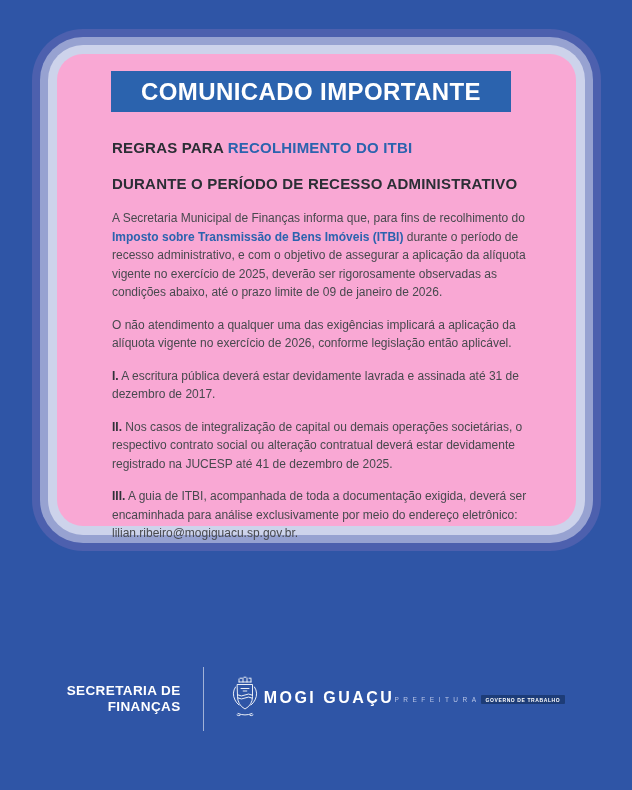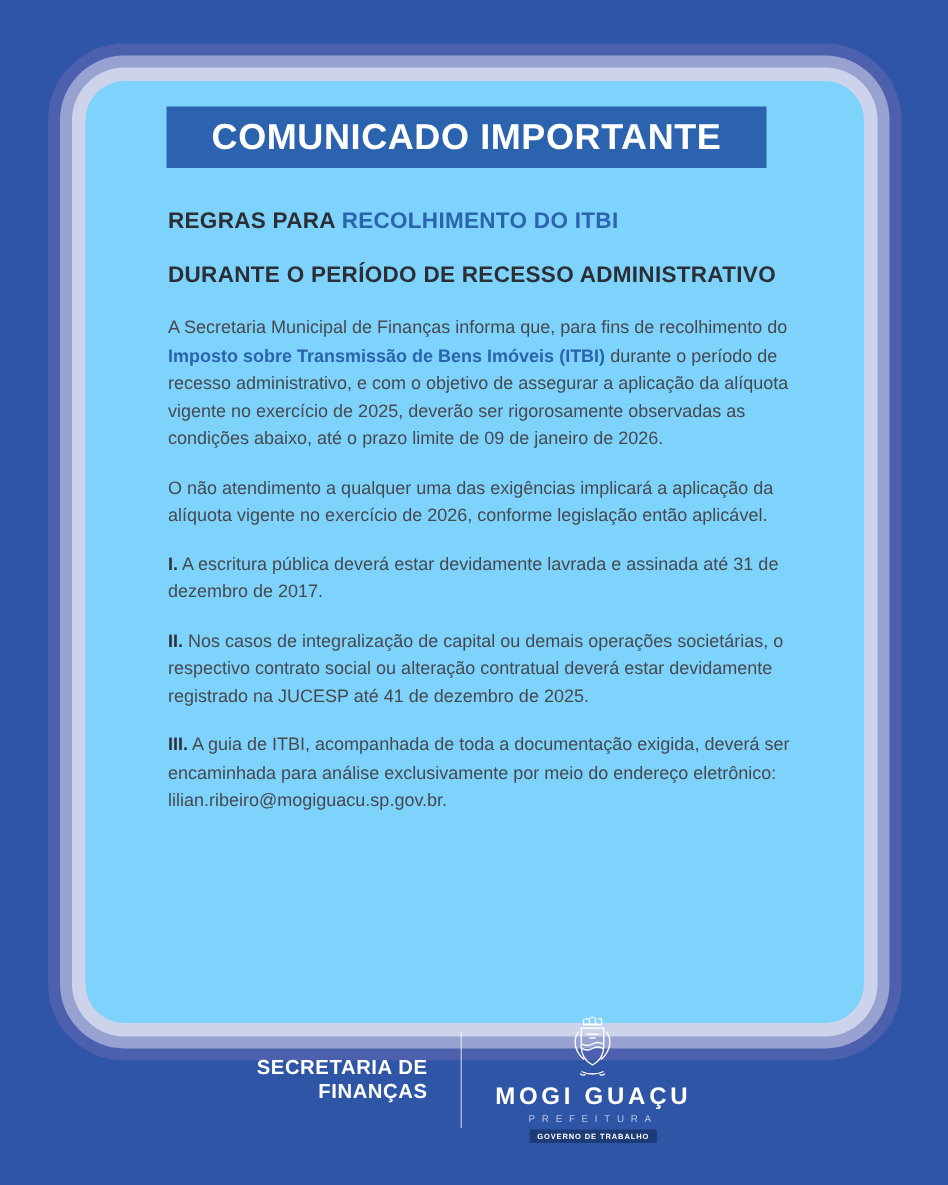--- a/index.html
+++ b/index.html
@@ -8,22 +8,22 @@
     width: 632px; height: 790px;
     background: #2f55a6;
     font-family: "Liberation Sans", sans-serif;
     overflow: hidden;
   }
   .page { position: relative; width: 632px; height: 790px; }
 
   
   .card {
     position: absolute; left: 57px; top: 54px;
-    width: 519px; height: 628px;
-    background: #7dd3fc;
+    width: 519px; height: 472px;
+    background: #f9a8d4;
     border-radius: 26px;
     box-shadow: 0 0 0 9px #cdd3eb, 0 0 0 17px #97a2d1, 0 0 0 25px #4d60ae;
     padding: 17px 50px 0 55px;
   }
 
   .banner {
     width: 400px; height: 41px;
     margin-left: -1px;
     background: #2b63ae;
     display: flex; align-items: center; justify-content: center;
@@ -44,33 +44,33 @@
     margin: 0 0 14px 0;
     width: 418px;
     font-size: 12px; line-height: 18.5px;
     color: #47494e;
   }
   .body-copy .b-blue { font-weight: bold; color: #2b63ae; }
   .body-copy .b-dark { font-weight: bold; color: #2f3238; }
 
   
   .footer {
-    position: absolute; left: 0; top: 672px; width: 632px; height: 96px;
+    position: absolute; left: 0; top: 651px; width: 632px; height: 96px;
     display: flex; align-items: center; justify-content: center;
   }
   .f-left {
     text-align: right; color: #ffffff; font-weight: bold;
     font-size: 13.5px; line-height: 16.5px; letter-spacing: 0.4px;
   }
   .f-div {
     width: 1px; height: 64px;
     background: rgba(255,255,255,0.55);
     margin: 0 22px;
   }
-  .f-brand { display: flex; flex-direction: column; align-items: center; margin-top: -2px; }
+  .f-brand { display: flex; flex-direction: row; align-items: center; margin-top: -2px; }
   .crest { display: block; margin-bottom: 3px; }
   .city { color: #ffffff; font-weight: bold; font-size: 16px; letter-spacing: 2.5px; }
   .pref { color: #b9c5e6; font-size: 6.5px; letter-spacing: 4.5px; margin-top: 2.5px; }
   .slogan {
     margin-top: 3px;
     background: #1d3c77; color: #ffffff;
     font-size: 5px; letter-spacing: 0.6px;
     padding: 1.5px 5px; border-radius: 1px;
     font-weight: bold;
   }

